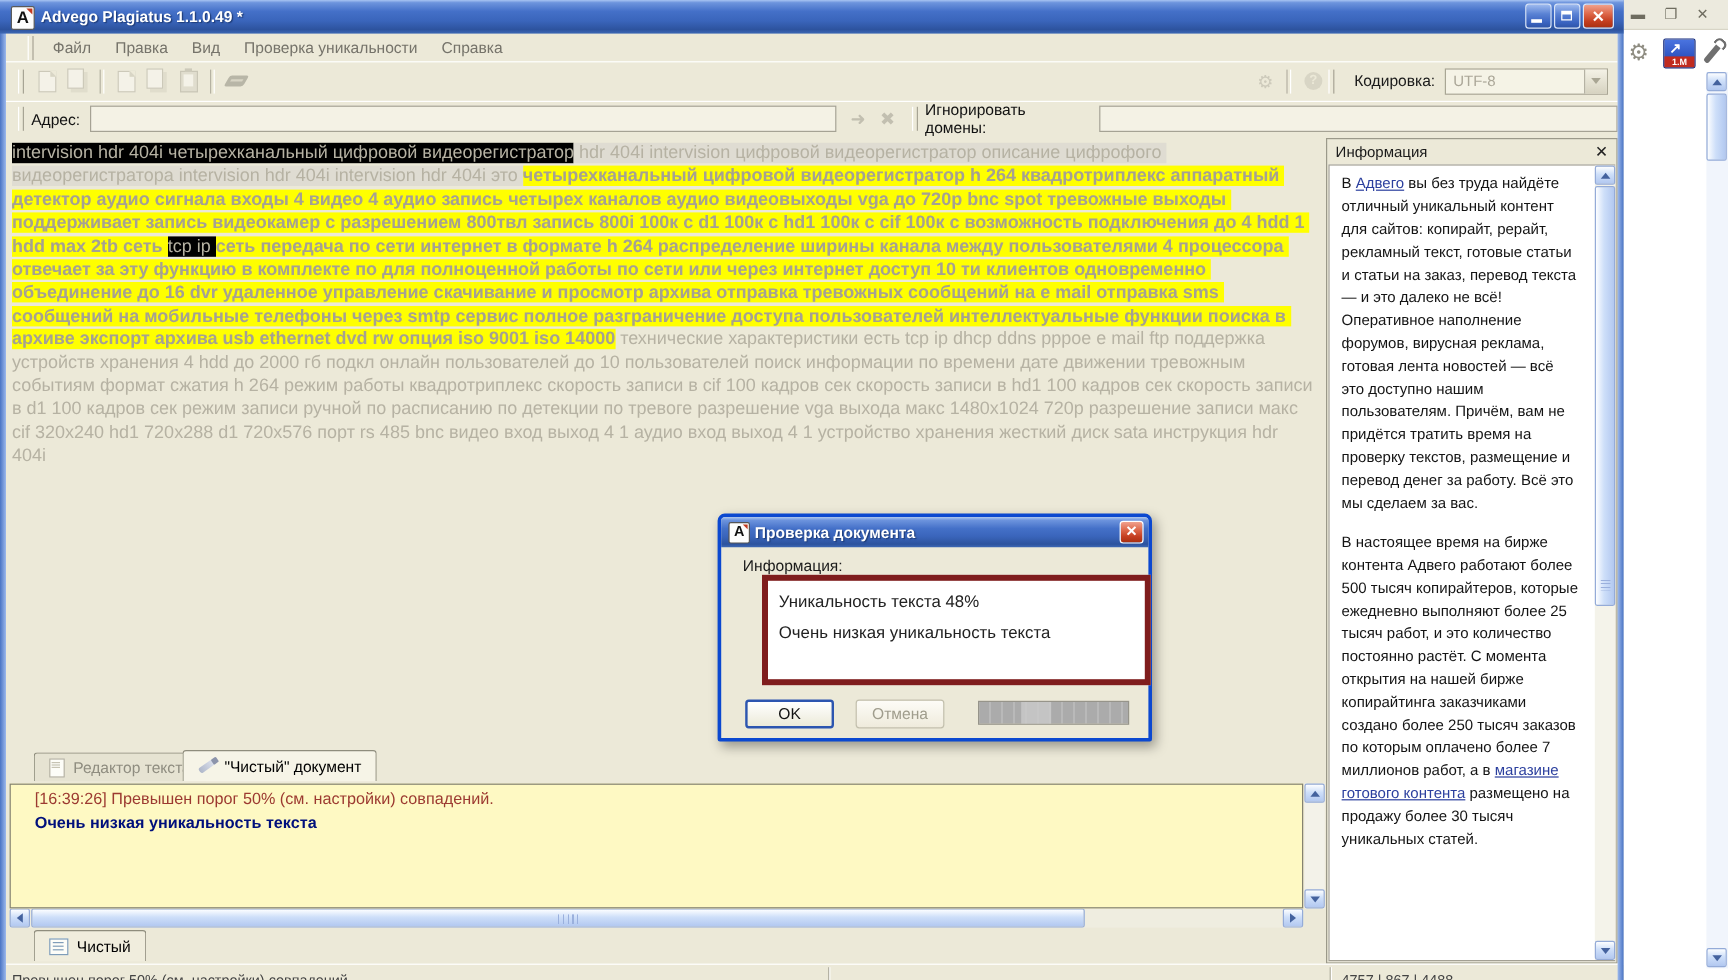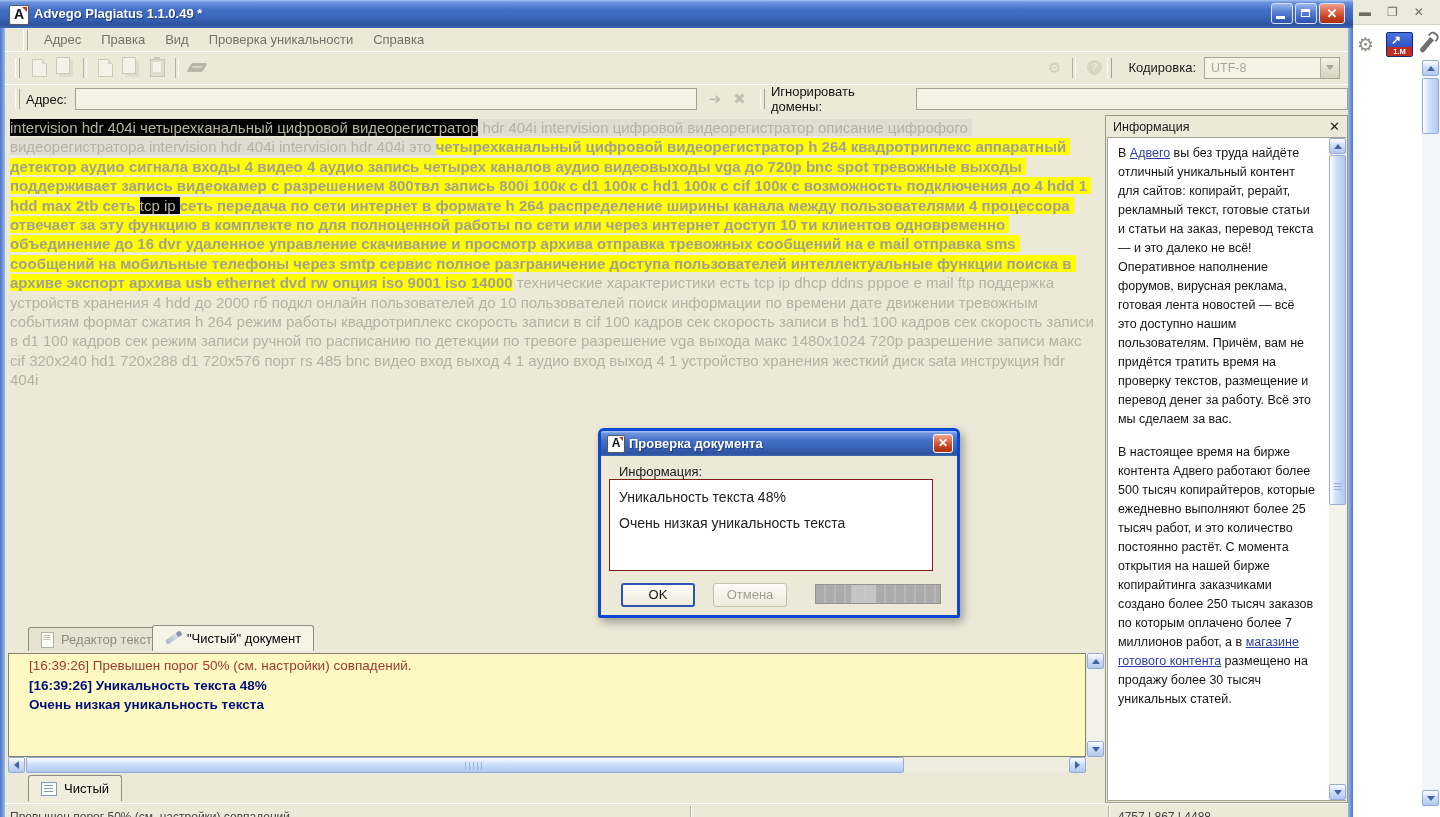--- a/index.html
+++ b/index.html
@@ -97,21 +97,21 @@
   .dialog{position:absolute;left:598px;top:428px;width:362px;height:190px;background:#ece9d8;border:3px solid #0b48d0;
     border-radius:6px 6px 2px 2px;box-shadow:3px 4px 10px rgba(0,0,0,.35);z-index:20;box-sizing:border-box;}
   .dlg-title{position:absolute;left:0;top:0;right:0;height:25px;border-radius:3px 3px 0 0;
     background:linear-gradient(180deg,#a8c4f2 0%,#6d94dd 10%,#4470c8 38%,#3a65bb 64%,#2d539e 90%,#3d68b5 100%);}
   .dlg-icon{position:absolute;left:6px;top:4px;width:16px;height:16px;background:#fdfdfd;border:1px solid #555;border-radius:2px;font-weight:bold;font-size:12px;color:#111;text-align:center;line-height:15px;}
   .dlg-icon::after{content:"";position:absolute;right:1px;top:1px;border-top:4px solid #c23a22;border-left:4px solid transparent;}
   .dlg-title-text{position:absolute;left:28px;top:5px;font-size:13px;font-weight:bold;color:#fff;text-shadow:1px 1px 1px #1d3a75;}
   .dlg-close{position:absolute;right:4px;top:3px;width:20px;height:19px;border:1px solid #fff;border-radius:3px;
     background:linear-gradient(180deg,#f0a18d,#dd6749 40%,#c43e20 72%,#a93012);color:#fff;font-weight:bold;font-size:12px;text-align:center;line-height:17px;box-sizing:border-box;}
   .dlg-label{position:absolute;left:18px;top:33px;font-size:13px;color:#1a1a1a;}
-  .dlg-box{position:absolute;left:8px;top:48px;width:324px;height:92px;background:#fff;border:1px solid #7f1d1d;box-sizing:border-box;padding:4px 9px;font-size:14px;line-height:26px;color:#222;}
+  .dlg-box{position:absolute;left:34px;top:48px;width:324px;height:92px;background:#fff;border:5px solid #7f1d1d;box-sizing:border-box;padding:4px 9px;font-size:14px;line-height:26px;color:#222;}
   .btn{position:absolute;top:152px;height:24px;border-radius:3px;font-size:13px;text-align:center;box-sizing:border-box;}
   .btn-ok{left:20px;width:74px;border:2px solid #2c55b0;background:linear-gradient(#fff,#ecead9);color:#111;line-height:20px;}
   .btn-cancel{left:112px;width:74px;border:1px solid #c3c0ae;background:linear-gradient(#fdfcf7,#efebdc);color:#a09d8d;line-height:22px;}
   .progress{position:absolute;left:214px;top:153px;width:126px;height:20px;border:1px solid #96948a;box-sizing:border-box;
     background:repeating-linear-gradient(90deg,#ababab 0 8px,#b9b9b9 8px 10px);}
   .progress::after{content:"";position:absolute;left:28%;top:0;width:20%;height:100%;background:#cbcbcb;opacity:.8;}
   
   .sidebar{position:absolute;left:1105px;top:115px;width:243px;height:688px;background:#ece9d8;border:1px solid #9b998a;box-sizing:border-box;z-index:3;}
   .sb-head{position:absolute;left:0;top:0;right:0;height:21px;display:flex;align-items:center;padding:0 7px;font-size:12.5px;color:#1a1a1a;}
   .sb-close{margin-left:auto;font-size:13px;color:#222;}
@@ -143,21 +143,21 @@
   <div class="titlebar">
     <div class="appicon">A</div>
     <div class="title-text">Advego Plagiatus 1.1.0.49 *</div>
     <div class="wbtn min"></div>
     <div class="wbtn max"></div>
     <div class="wbtn close">✕</div>
   </div>
 
   <div class="menubar">
     <div class="grip"></div>
-  <span class="mitem">Адрес</span>
+  <span class="mitem">Файл</span>
       <span class="mitem">Правка</span>
       <span class="mitem">Вид</span>
       <span class="mitem">Проверка уникальности</span>
       <span class="mitem">Справка</span>
     </div>
 
   <div class="toolbar">
     <div class="grip"></div>
     <div class="tbtn">
         <div class="i-doc"></div>
@@ -215,21 +215,20 @@
     <span class="ic-page"></span>
     <span>Редактор текста</span>
   </div>
   <div class="tab tab-clean">
     <span class="ic-broom"></span>
     <span>"Чистый" документ</span>
   </div>
 
   <div class="logbox">
       <div class="logline lr"><span>[16:39:26] Превышен порог 50% (см. настройки) совпадений.</span></div>
-      <div class="logline lb"><span>[16:39:26] Уникальность текста 48%</span></div>
       <div class="logline lb"><span>Очень низкая уникальность текста</span></div>
     </div>
 
   <div class="log-vsb">
     <div class="sb-btn" style="left:0;top:0;">
         <span class="t-up"></span>
       </div>
     <div class="sb-btn" style="left:0;top:88px;">
         <span class="t-dn"></span>
       </div>

